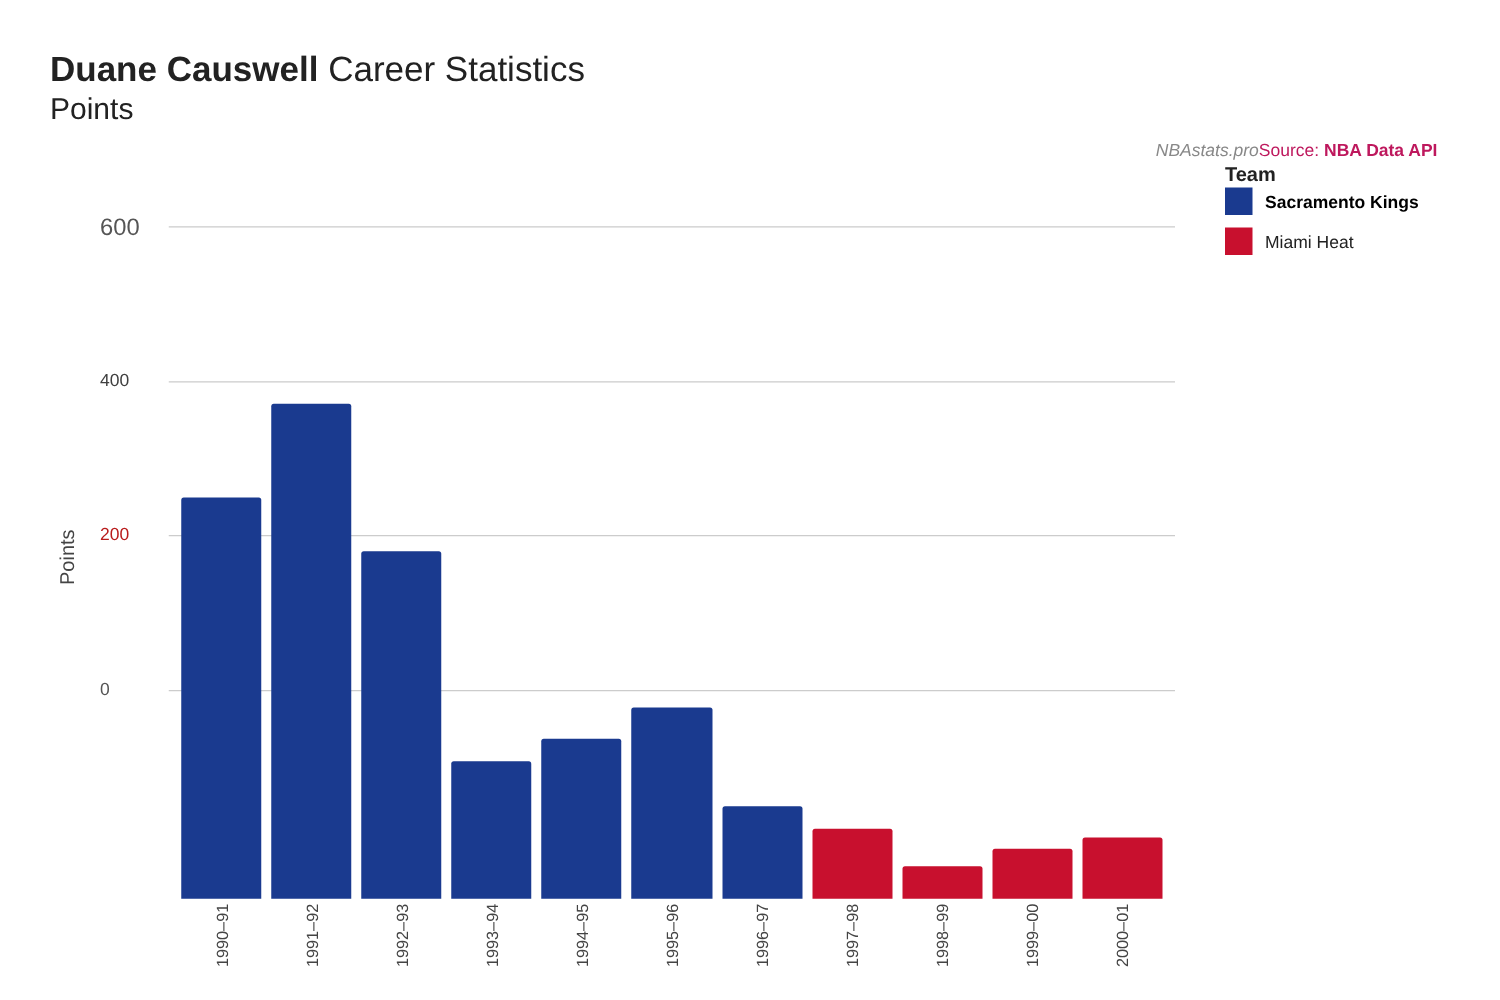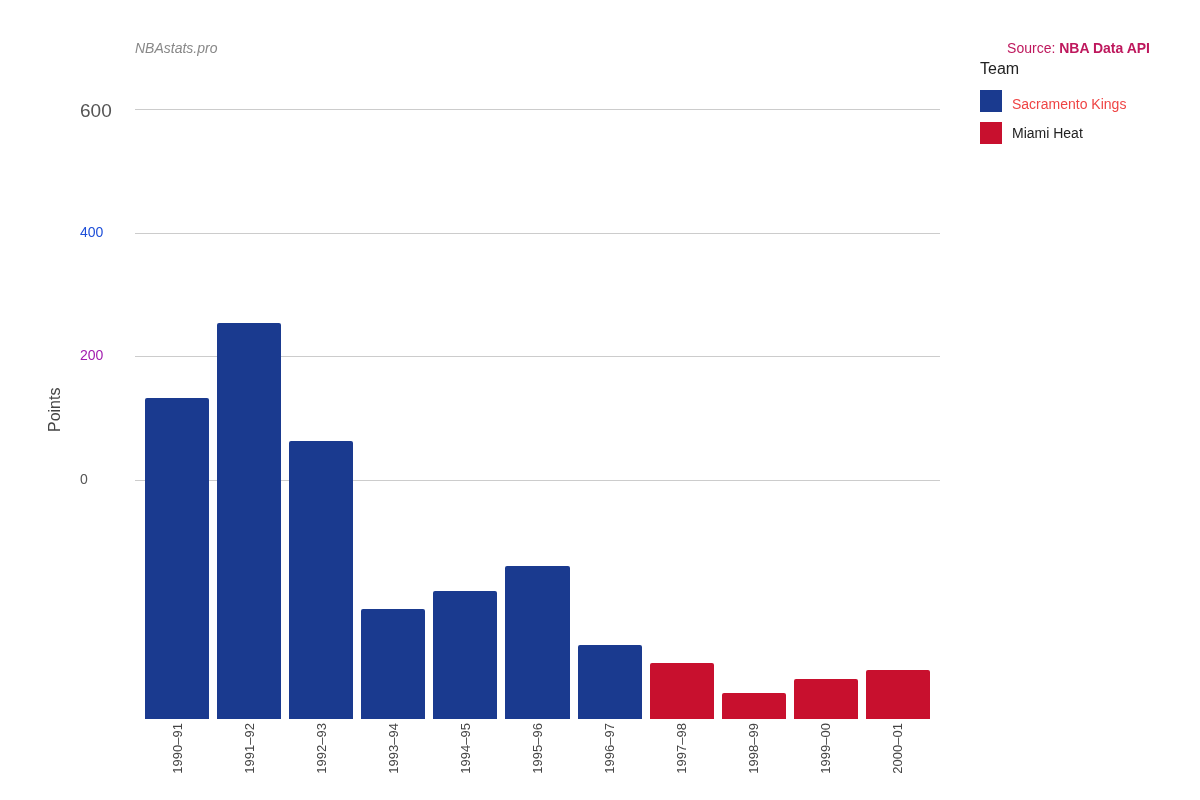--- a/index.html
+++ b/index.html
@@ -51,21 +51,21 @@
       margin-right: 5px;
     }
     .chart-main {
       flex: 1;
       display: flex;
       flex-direction: column;
       position: relative;
     }
     .watermarks {
       display: flex;
-      justify-content: space-between;
+      justify-content: flex-end;
       font-style: italic;
       font-size: 14px;
       color: #888;
       margin-bottom: 4px;
       padding-left: 60px;
       padding-right: 10px;
     }
     .watermark-source {
       font-style: normal;
       color: #be185d;
@@ -105,29 +105,34 @@
       margin-left: 60px;
     }
     .legend {
       width: 200px;
       padding-left: 20px;
       padding-top: 0px;
     }
     .legend-title {
       font-size: 16px;
       color: #222;
-      margin-bottom: 12px;
-      font-weight: 400;
+      font-weight: 700;
     }
   </style>
 </head>
 <body>
 
 <div class="page">
 
+  <div class="title-section">
+    <div class="title-line1">
+      <strong>Duane Causwell</strong><span> Career Statistics</span>
+    </div>
+    <div class="title-line2">Points</div>
+  </div>
 
   <div class="chart-area">
     <div class="y-label-container">Points</div>
 
     <div class="chart-main">
       <div class="watermarks">
         <span>NBAstats.pro</span>
         <span class="watermark-source">
           <span>Source: </span><strong>NBA Data API</strong>
         </span>
@@ -135,24 +140,24 @@
 
       <div class="chart-with-legend">
         <div class="chart-plot">
           <div class="grid-and-bars" id="grid-bars" style="height: 420px; position: relative;">
 
           <div style="position: absolute; inset: 0px;">
                 <div style="position: absolute; left: 0px; right: 0px; top: 420px; border-top: 1px solid rgb(204, 204, 204);">
                   <div style="position: absolute; left: -55px; top: -10px; font-size: 14px; color: rgb(85, 85, 85);">0</div>
                 </div>
                 <div style="position: absolute; left: 0px; right: 0px; top: 296.471px; border-top: 1px solid rgb(204, 204, 204);">
-                  <div style="position: absolute; left: -55px; top: -10px; font-size: 14px; color: #a21caf; text-align: right;">200</div>
+                  <div style="position: absolute; left: -55px; top: -10px; font-size: 14px; color: #b91c1c; text-align: right;">200</div>
                 </div>
                 <div style="position: absolute; left: 0px; right: 0px; top: 172.941px; border-top: 1px solid rgb(204, 204, 204);">
-                  <div style="position: absolute; left: -55px; top: -10px; font-size: 14px; color: #1d4ed8;">400</div>
+                  <div style="position: absolute; left: -55px; top: -10px; font-size: 14px; color: #404040;">400</div>
                 </div>
                 <div style="position: absolute; left: 0px; right: 0px; top: 49.4118px; border-top: 1px solid rgb(204, 204, 204);">
                   <div style="position: absolute; left: -55px; top: -10px; font-size: 19px; color: rgb(85, 85, 85);">600</div>
                 </div>
               </div>
               <div style="position: absolute; inset: 0px; display: flex; align-items: flex-end; gap: 8px; padding: 0px 10px;">
                 <div style="flex: 1 1 0%; display: flex; align-items: flex-end; justify-content: center; height: 100%;">
                   <div style="width: 100%; height: 321.176px; border-radius: 2px 2px 0px 0px; background-color: rgb(26, 58, 143);"></div>
                 </div>
                 <div style="flex: 1 1 0%; display: flex; align-items: flex-end; justify-content: center; height: 100%;">
@@ -221,21 +226,21 @@
               </div>
               <div style="flex: 1 1 0%; display: flex; justify-content: center;">
                 <div style="font-size: 13px; color: rgb(68, 68, 68); writing-mode: vertical-rl; transform: rotate(180deg); padding-top: 6px;">2000–01</div>
               </div>
             </div>
         </div>
 
         <div class="legend">
           <div class="legend-title">Team</div>
           <div id="legend-items">
-              <div style="display: flex; align-items: flex-end; margin-bottom: 10px; font-size: 14px; color: #ef4444;">
+              <div style="display: flex; align-items: center; margin-bottom: 10px; font-size: 14px; color: #000000; font-weight: bold;">
                 <div style="width: 22px; height: 22px; background-color: rgb(26, 58, 143); margin-right: 10px; flex-shrink: 0;"></div>
                 <span>Sacramento Kings</span>
               </div>
               <div style="display: flex; align-items: center; margin-bottom: 10px; font-size: 14px; color: rgb(34, 34, 34);">
                 <div style="width: 22px; height: 22px; background-color: rgb(200, 16, 46); margin-right: 10px; flex-shrink: 0;"></div>
                 <span>Miami Heat</span>
               </div>
             </div>
         </div>
       </div>

